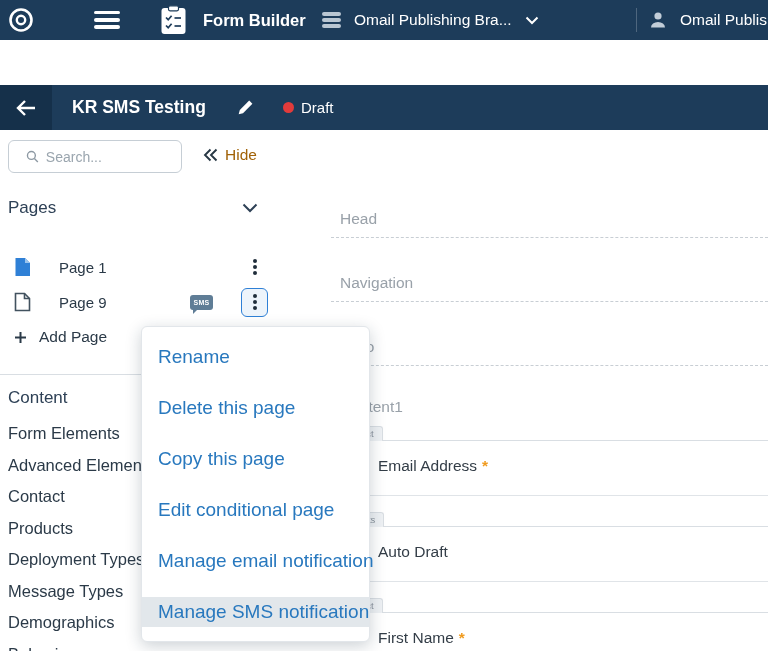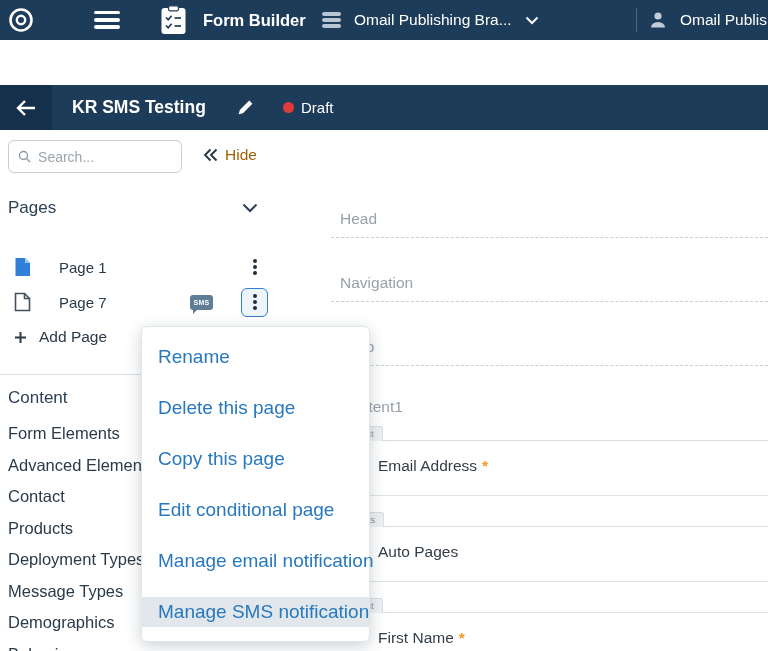--- a/index.html
+++ b/index.html
@@ -22,21 +22,21 @@
   
   .titlebar { position:absolute; left:0; top:85px; width:768px; height:45px; background:#1d3c5a; }
   .back-btn { position:absolute; left:0; top:0; width:52px; height:45px; background:#15304a; display:flex; align-items:center; justify-content:center; cursor:pointer; }
   .form-title { position:absolute; left:72px; top:0; line-height:45px; font-size:17.5px; font-weight:bold; color:#fff; }
   .edit-icon { position:absolute; left:237px; top:14px; cursor:pointer; }
   .draft-dot { position:absolute; left:283px; top:17px; width:11px; height:11px; border-radius:50%; background:#e23b3b; }
   .draft-label { position:absolute; left:301px; top:0; line-height:45px; font-size:15px; color:#fff; }
 
   
   .sidebar { position:absolute; left:0; top:130px; width:280px; height:521px; background:#fff; }
-  .search-box { position:absolute; left:8px; top:10px; width:174px; height:33px; border:1px solid #c6ced5; border-radius:6px; background:#fff; display:flex; align-items:center; gap:7px; padding:0 9px; }
+  .search-box { position:absolute; left:8px; top:10px; width:174px; height:33px; border:1px solid #c6ced5; border-radius:6px; background:#fff; display:flex; align-items:center; gap:7px; padding:0 17px; }
   .search-box input { border:none; outline:none; width:100%; font-size:14px; color:#333; font-family:inherit; background:transparent; }
   .search-box input::placeholder { color:#9aa5ae; }
   .hide-btn { position:absolute; left:203px; top:16px; display:flex; align-items:center; gap:7px; font-size:15.5px; color:#a16207; cursor:pointer; }
   .pages-header { position:absolute; left:8px; top:68px; width:250px; display:flex; align-items:center; justify-content:space-between; font-size:17px; color:#2e4156; cursor:pointer; }
   .page-row { position:absolute; left:14px; width:254px; display:flex; align-items:center; gap:28px; cursor:pointer; }
   .page-row-1 { top:124px; height:26px; }
   .page-row-2 { top:157px; height:30px; }
   .page-label { font-size:15px; color:#2b3a48; }
   .kebab i { display:block; width:4px; height:4px; border-radius:50%; background:#1f2d3a; margin:2.2px auto; }
   .kebab-spacer { margin-left:auto; width:27px; display:flex; justify-content:center; cursor:pointer; }
@@ -163,21 +163,21 @@
             <i></i>
             <i></i>
           </span>
       </span>
     </div>
     <div class="page-row page-row-2">
       <svg width="17" height="20" viewBox="0 0 17 20">
         <path d="M1.5 1.5 h9 l5 5 v12 h-14 z" fill="none" stroke="#42525f" stroke-width="1.6"></path>
         <path d="M10.5 1.5 v5 h5" fill="none" stroke="#42525f" stroke-width="1.6"></path>
       </svg>
-      <span class="page-label">Page 7</span>
+      <span class="page-label">Page 9</span>
       <span class="sms-badge">
         <b>SMS</b>
       </span>
       <span class="kebab-box">
         <span class="kebab">
             <i></i>
             <i></i>
             <i></i>
           </span>
       </span>
@@ -219,21 +219,21 @@
     <div class="group first">
       <span class="group-badge">Contact</span>
       <div class="group-field">
         <span>Email Address</span><span class="req">*</span>
       </div>
     </div>
 
     <div class="group">
       <span class="group-badge">Widgets</span>
       <div class="group-field">
-        <span>Auto Pages</span>
+        <span>Auto Draft</span>
       </div>
     </div>
 
     <div class="group">
       <span class="group-badge">Contact</span>
       <div class="group-field">
         <span>First Name</span><span class="req">*</span>
       </div>
     </div>
   </main>

